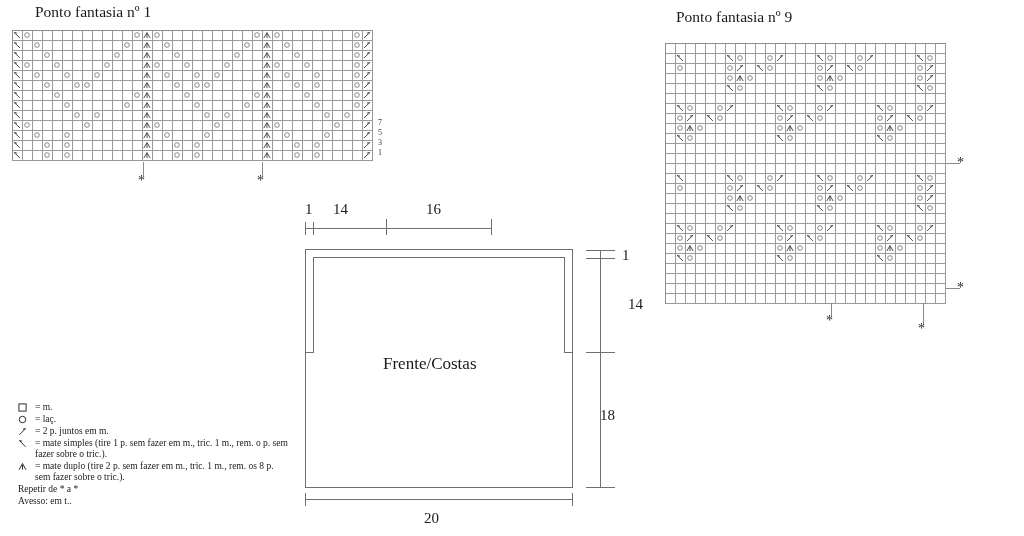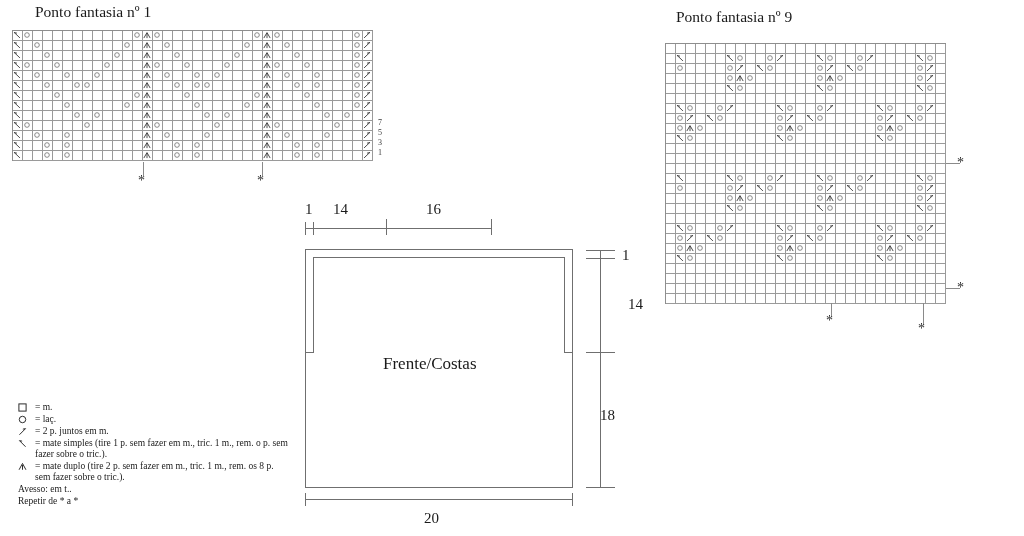--- a/index.html
+++ b/index.html
@@ -2601,22 +2601,22 @@
   <div class="lgrow">
     <span class="lgsym">
       <svg width="9" height="9" viewBox="0 0 10 10">
           <path d="M1.2 8.6 L5 1.6 L8.8 8.6" stroke="#2b2b2b" stroke-width="1.1" fill="none"></path>
           <path d="M5 8.6 L5 3.4" stroke="#2b2b2b" stroke-width="1.1" fill="none"></path>
         </svg>
     </span>
     <span class="lgtxt">= mate duplo (tire 2 p. sem fazer em m., tric. 1 m., rem. os 8 p. sem fazer sobre o tric.).</span>
   </div>
 
+  <div class="lgplain">Repetir de * a *</div>
   <div class="lgplain">Avesso: em t..</div>
-  <div class="lgplain">Repetir de * a *</div>
 </div>
 
 <div class="schem">
 
   <div class="ln" style="left:305px;top:228px;width:187px;height:1px;"></div>
   <div class="ln" style="left:305px;top:222px;width:1px;height:13px;"></div>
   <div class="ln" style="left:313px;top:222px;width:1px;height:13px;"></div>
   <div class="ln" style="left:386px;top:219px;width:1px;height:16px;"></div>
   <div class="ln" style="left:491px;top:219px;width:1px;height:16px;"></div>
   <div class="dimtxt" style="left:305px;top:202px;">1</div>

